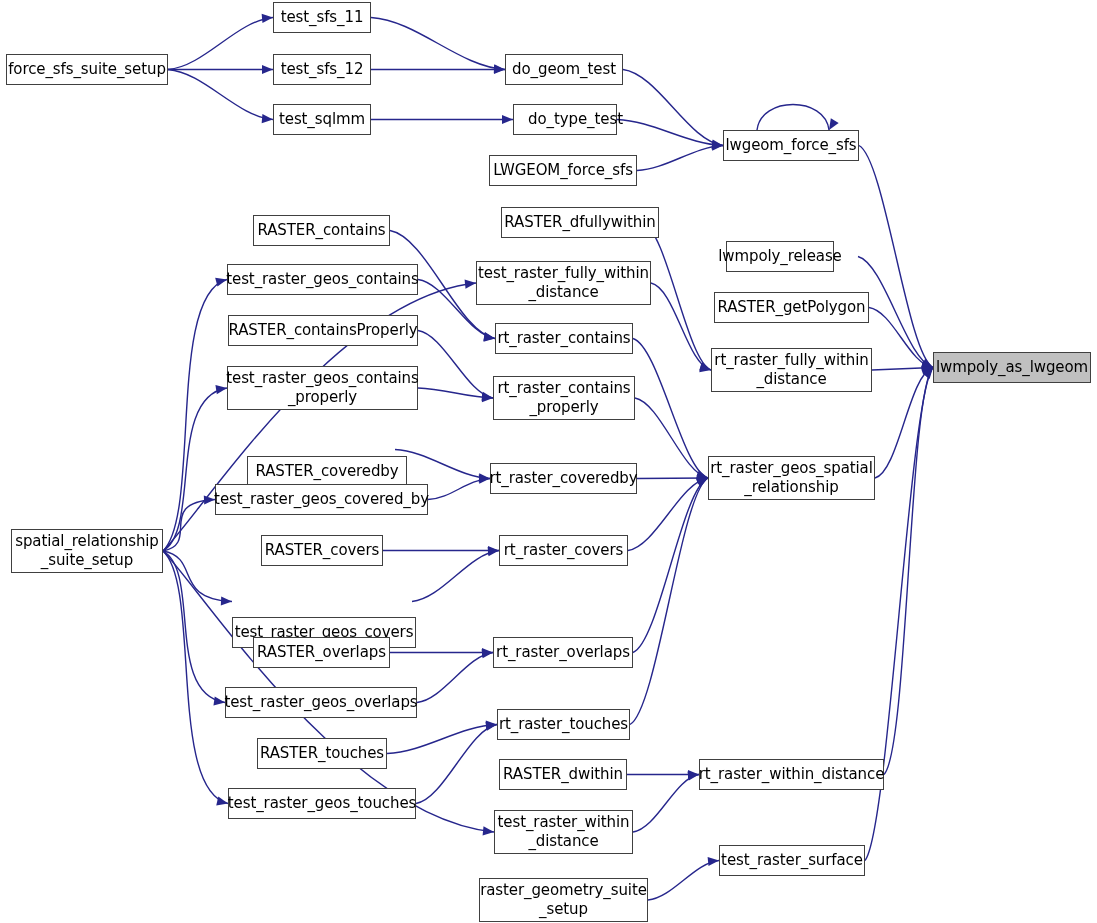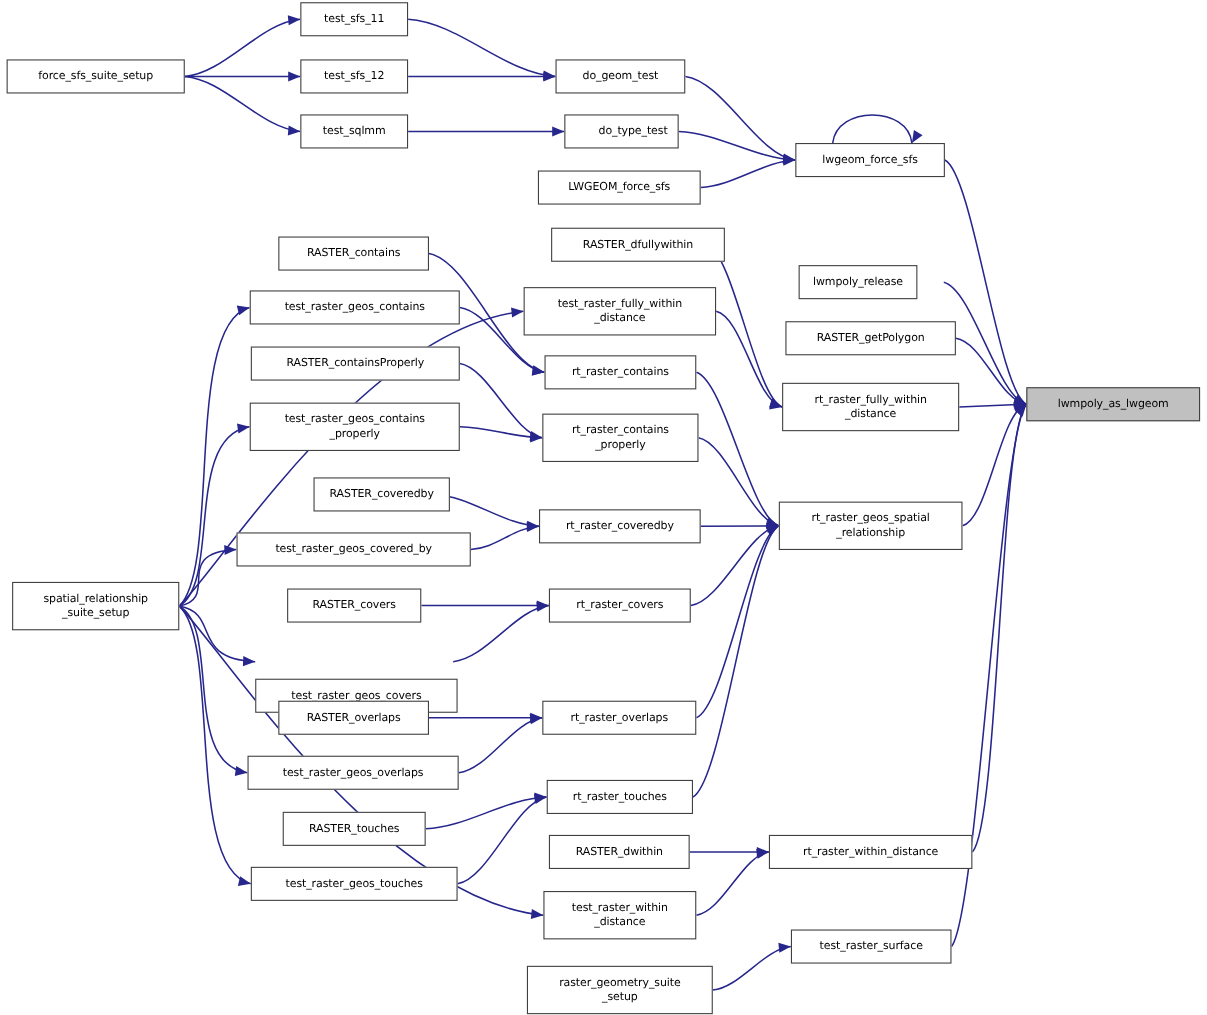--- a/index.html
+++ b/index.html
@@ -26,21 +26,21 @@
   .gnode {
     position: absolute;
     box-sizing: border-box;
     border: 1px solid #404040;
     background: #ffffff;
     display: flex;
     align-items: center;
     justify-content: center;
     text-align: center;
     color: #000000;
-    font-size: 10px;
+    font-size: 15px;
     line-height: 1.30;
     letter-spacing: -0.1px;
     white-space: pre-line;
     z-index: 5;
   }
   .gnode.highlight {
     background: #c0c0c0;
     border: 1px solid #404040;
   }
 </style>
@@ -164,21 +164,21 @@
       <div class="gnode" style="left: 714px; top: 292px; width: 155px; height: 31px;">RASTER_getPolygon</div>
       <div class="gnode" style="left: 228px; top: 315px; width: 190px; height: 31px;">RASTER_containsProperly</div>
       <div class="gnode" style="left: 495px; top: 323px; width: 138px; height: 31px;">rt_raster_contains</div>
       <div class="gnode" style="left: 711px; top: 348px; width: 161px; height: 44px;">rt_raster_fully_within
 _distance</div>
       <div class="gnode highlight" style="left: 933px; top: 352px; width: 158px; height: 31px;">lwmpoly_as_lwgeom</div>
       <div class="gnode" style="left: 227px; top: 366px; width: 191px; height: 44px;">test_raster_geos_contains
 _properly</div>
       <div class="gnode" style="left: 493px; top: 376px; width: 142px; height: 44px;">rt_raster_contains
 _properly</div>
-      <div class="gnode" style="left: 247px; top: 434px; width: 124px; height: 31px; margin-left: 38px;">RASTER_coveredby</div>
+      <div class="gnode" style="left: 247px; top: 456px; width: 160px; height: 31px;">RASTER_coveredby</div>
       <div class="gnode" style="left: 490px; top: 463px; width: 147px; height: 31px;">rt_raster_coveredby</div>
       <div class="gnode" style="left: 708px; top: 456px; width: 167px; height: 44px;">rt_raster_geos_spatial
 _relationship</div>
       <div class="gnode" style="left: 215px; top: 484px; width: 213px; height: 31px;">test_raster_geos_covered_by</div>
       <div class="gnode" style="left: 11px; top: 529px; width: 152px; height: 44px;">spatial_relationship
 _suite_setup</div>
       <div class="gnode" style="left: 261px; top: 535px; width: 122px; height: 31px;">RASTER_covers</div>
       <div class="gnode" style="left: 499px; top: 535px; width: 129px; height: 31px;">rt_raster_covers</div>
       <div class="gnode" style="left: 232px; top: 617px; width: 184px; height: 31px;">test_raster_geos_covers</div>
       <div class="gnode" style="left: 253px; top: 637px; width: 137px; height: 31px;">RASTER_overlaps</div>

